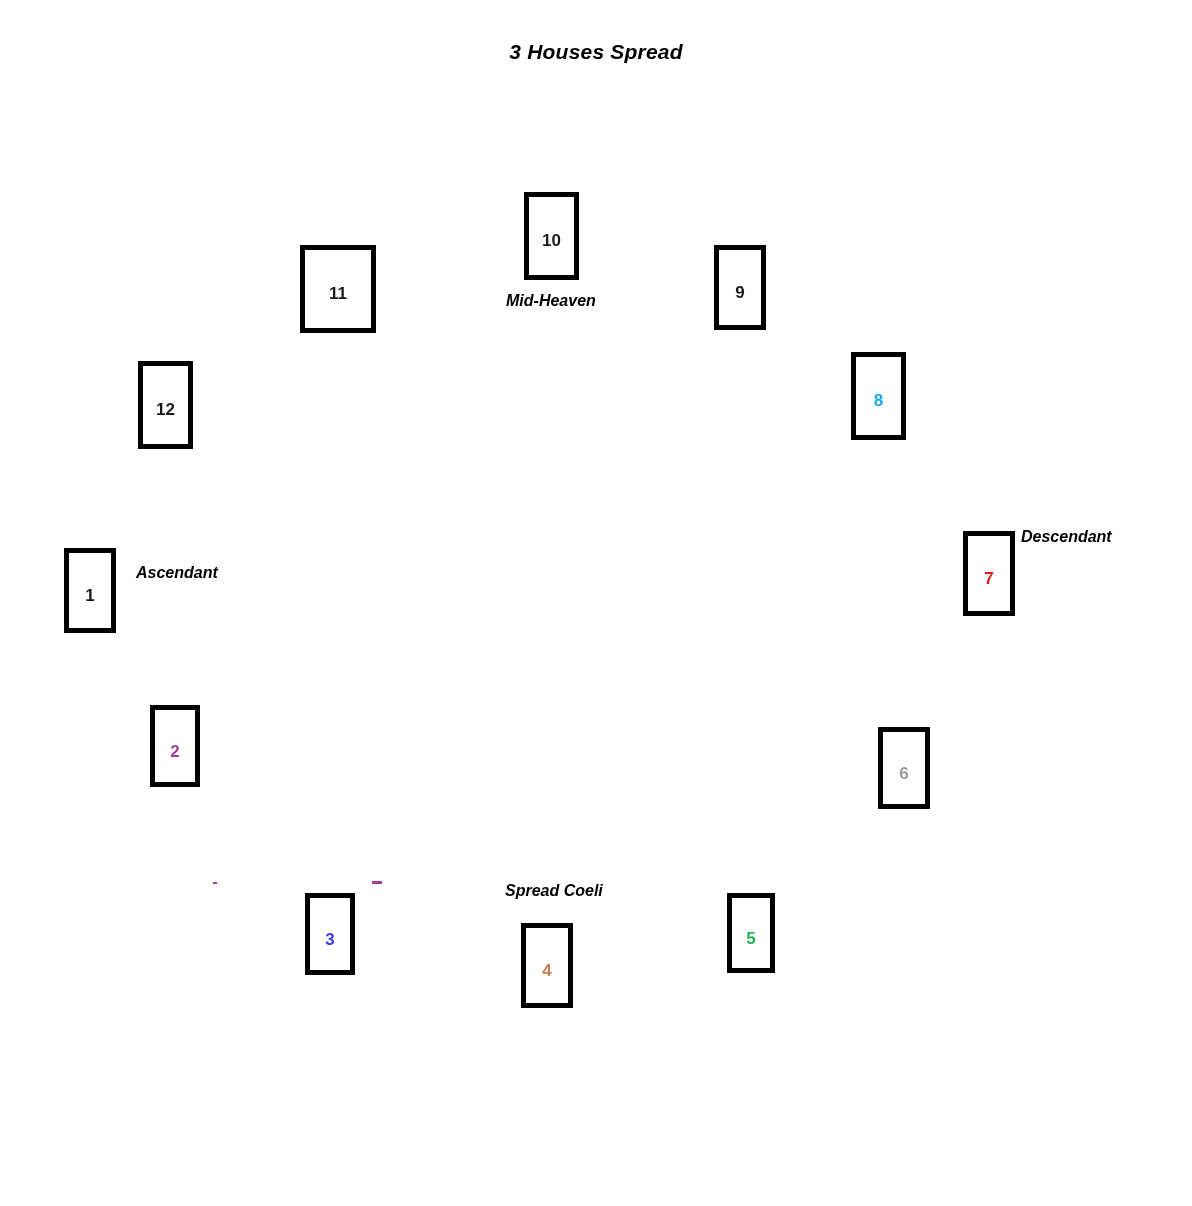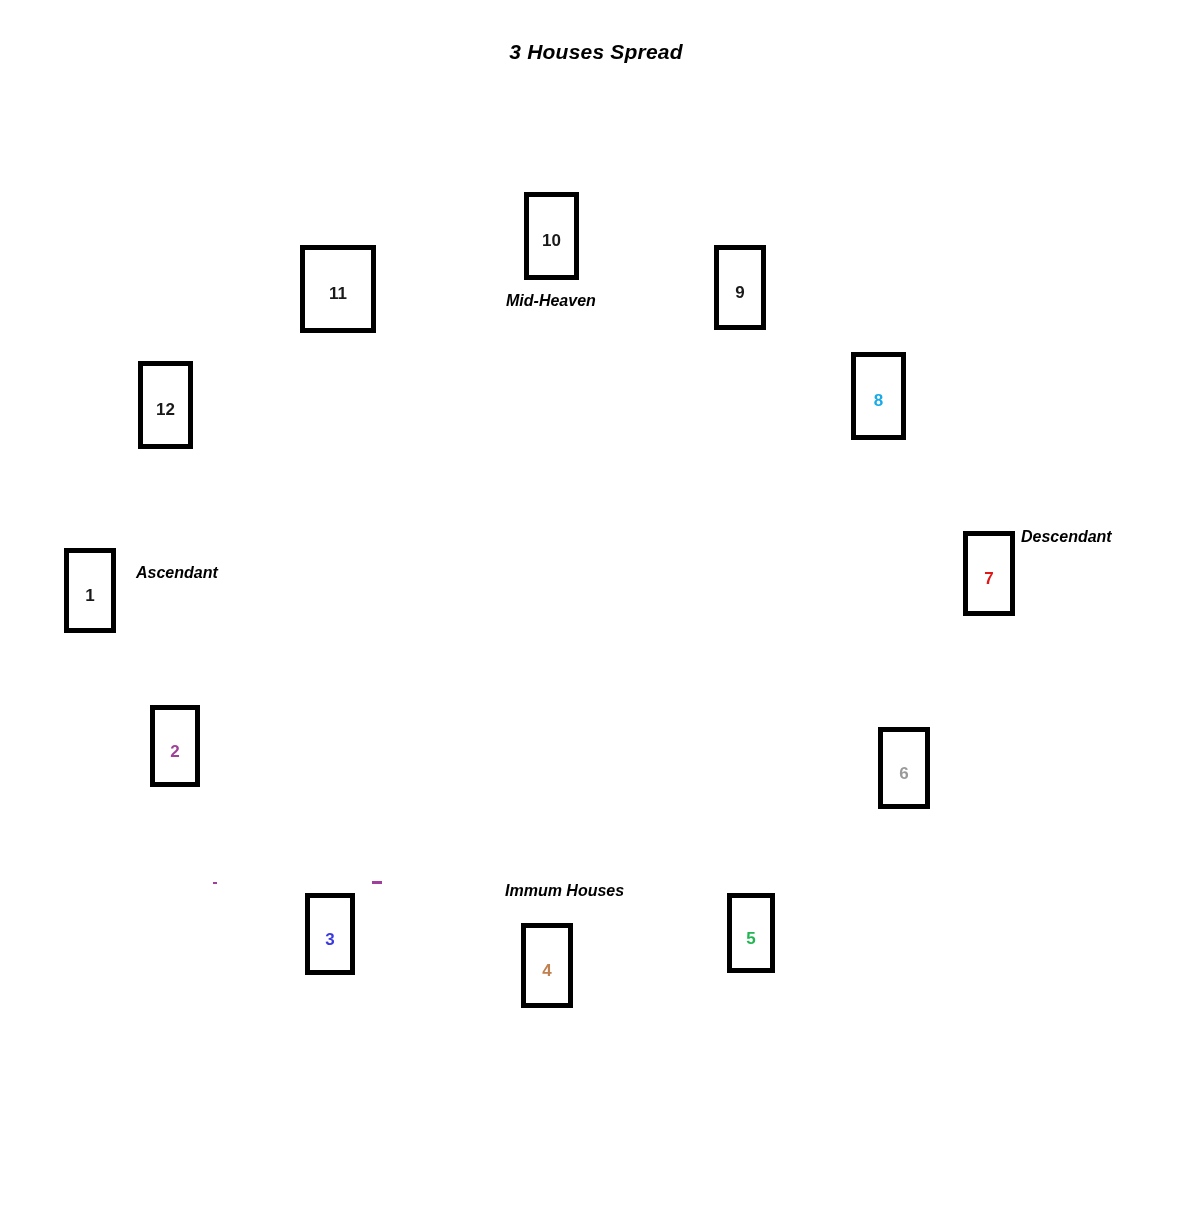--- a/index.html
+++ b/index.html
@@ -99,20 +99,20 @@
         <div class="card-number" style="color: rgb(26, 26, 26); top: 35px;">11</div>
       </div>
       <div class="card" style="left: 138px; top: 361px; width: 55px; height: 88px; border-color: rgb(0, 0, 0); background: rgb(255, 255, 255); padding-left: 35px;">
         <div class="card-number" style="color: rgb(26, 26, 26); top: 35px;">12</div>
       </div>
     </div>
   <div id="labels-layer">
       <div class="axis-label" style="left: 506px; top: 292px;">Mid-Heaven</div>
       <div class="axis-label" style="left: 1021px; top: 528px;">Descendant</div>
       <div class="axis-label" style="left: 136px; top: 548px; margin-top: 16px;">Ascendant</div>
-      <div class="axis-label" style="left: 505px; top: 882px;">Immum Houses</div>
+      <div class="axis-label" style="left: 505px; top: 882px;">Spread Coeli</div>
     </div>
   <div id="artifacts-layer">
       <div class="speck" style="left: 213px; top: 882px; width: 4px; height: 2px;"></div>
       <div class="speck" style="left: 372px; top: 881px; width: 10px; height: 3px;"></div>
     </div>
 
 </div>
 
 </body></html>

